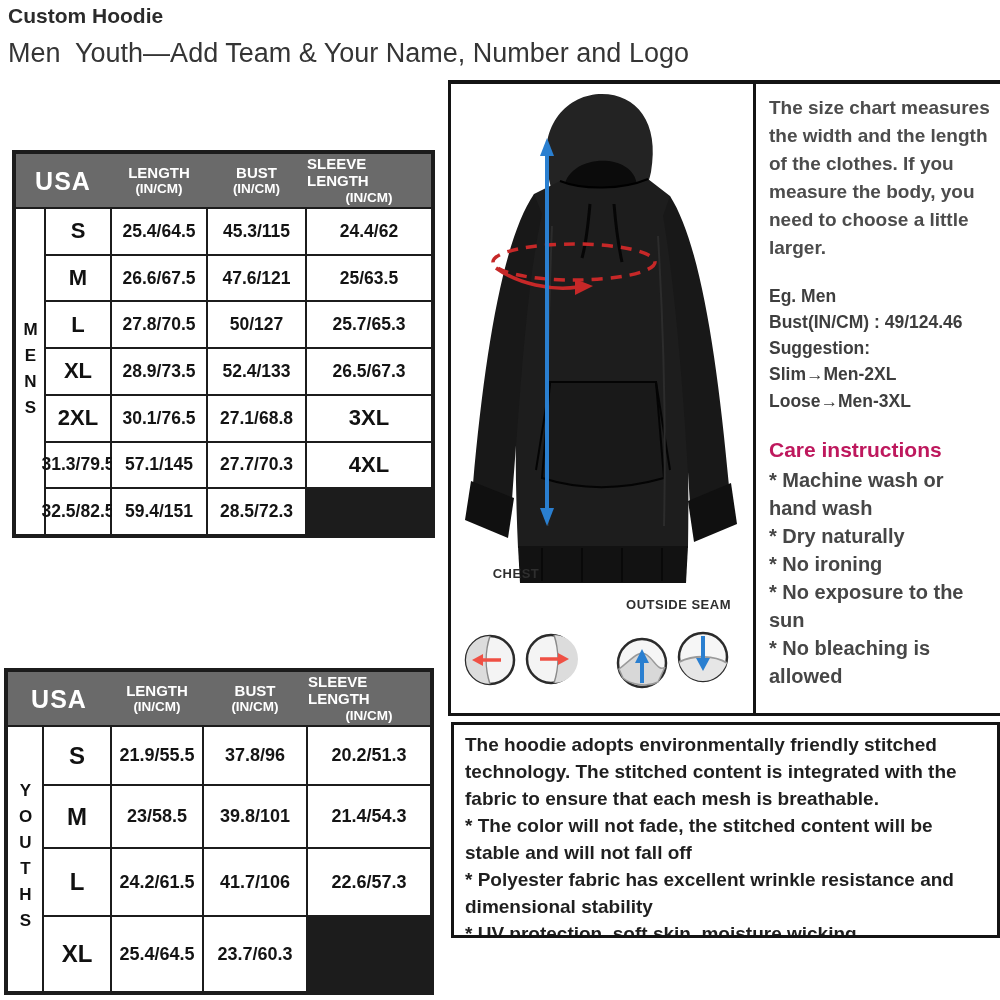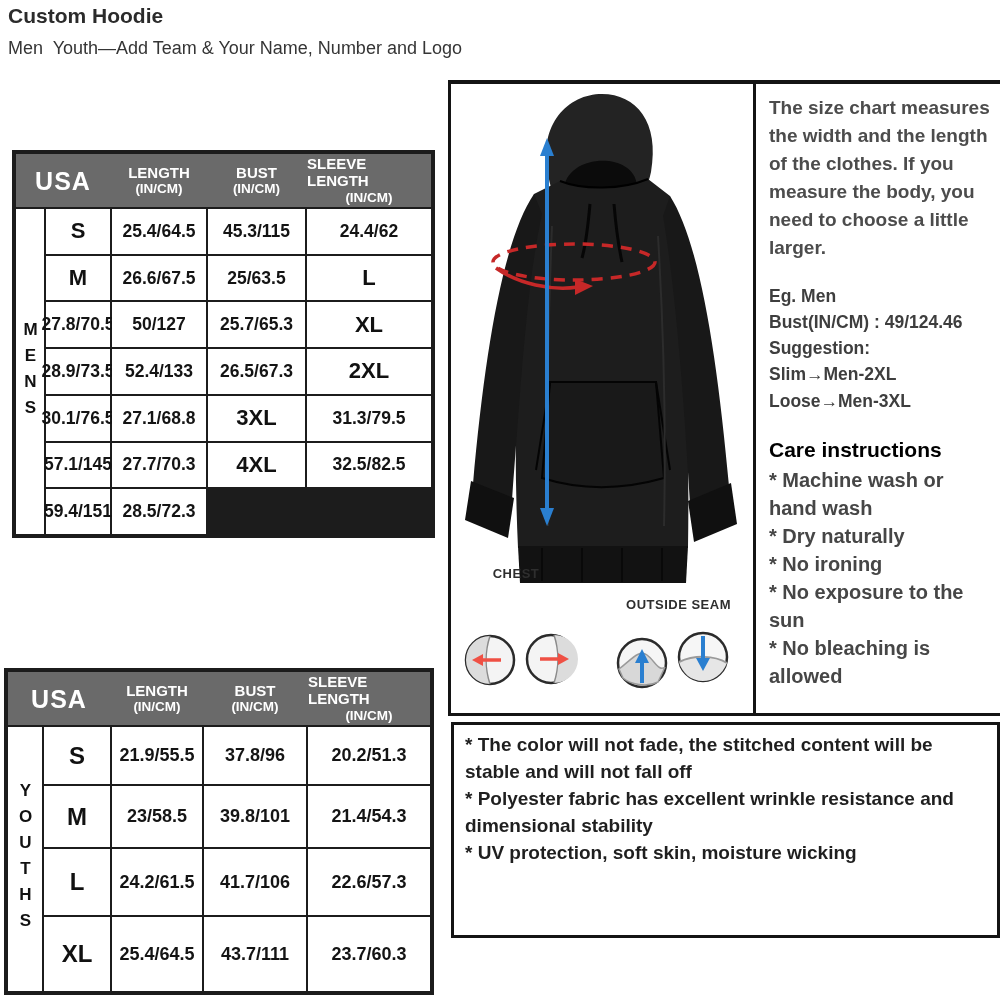--- a/index.html
+++ b/index.html
@@ -2,21 +2,21 @@
 <html><head>
 <meta charset="utf-8">
 <style>
   html,body { margin:0; padding:0; background:#ffffff; }
   .canvas {
     position:relative; width:1000px; height:1000px; background:#ffffff;
     font-family:"Liberation Sans", sans-serif; overflow:hidden; color:#222;
   }
   
   .page-title { position:absolute; left:8px; top:4px; font-size:21px; font-weight:700; color:#2b2b2b; white-space:pre; }
-  .page-subtitle { position:absolute; left:8px; top:38px; font-size:18px; font-weight:400; color:#353535; white-space:pre; }
+  .page-subtitle { position:absolute; left:8px; top:38px; font-size:27px; font-weight:400; color:#353535; white-space:pre; }
 
   
   .stable { position:absolute; border:4px solid #1c1c1c; box-sizing:border-box; display:flex; flex-direction:column; background:#fff;justify-content:flex-end; }
   .stable-head { display:grid; gap:2px; background:#6a6a6a; border-bottom:2px solid #1c1c1c; flex:0 0 53px; }
   .stable-body { flex:1; display:grid; gap:2px; background:#1c1c1c; }
   .hcell { background:#6a6a6a; color:#ffffff; display:flex; flex-direction:column; align-items:center; justify-content:center; line-height:1.12; }
   .hcell .hlabel { font-size:15px; font-weight:700; }
   .hcell .hunit  { font-size:13.5px; font-weight:700; }
   .usa-cell { grid-column:1 / 3; font-size:25px; font-weight:700; letter-spacing:1px; }
   .bcell { background:#ffffff; display:flex; align-items:center; justify-content:center; }
@@ -45,21 +45,21 @@
            padding:10px 6px 0 13px; overflow:hidden; }
   .box-c { position:absolute; left:451px; top:722px; width:549px; height:216px; box-sizing:border-box;
            border:3px solid #141414; padding:7px 10px 0 11px; overflow:hidden; }
 
   
   .howto-heading { font-size:25px; font-weight:700; color:#3b3b3b; text-align:center; margin:6px 0 12px 0; }
   .howto-body { font-size:19px; font-weight:700; color:#4c4c4c; line-height:1.47; margin:0; }
   .example-block { margin-top:21px; font-size:17.5px; font-weight:700; color:#3e3e3e; line-height:1.5; }
   .example-block div { white-space:pre; }
   .care-block { margin-top:24px; }
-  .care-heading { font-size:21px; font-weight:700; color:#000000; margin:0 0 4px 0; }
+  .care-heading { font-size:21px; font-weight:700; color:#be185d; margin:0 0 4px 0; }
   .care-item { font-size:20px; font-weight:700; color:#464646; line-height:1.4; margin:0; }
 
   
   .diag-label { position:absolute; font-size:13px; font-weight:700; letter-spacing:0.5px; color:#2e2e2e; text-align:center; }
   #chest-label { left:466px; top:566px; width:100px; }
   #seam-label  { left:616px; top:597px; width:125px; }
   .icon-svg, .hoodie-svg { position:absolute; }
 
   
   .bottom-intro { font-size:19px; font-weight:700; color:#1f1f1f; line-height:1.42; margin:0; }
@@ -92,20 +92,21 @@
     <div class="stable-body">
       <div class="group-cell">MENS</div>
 
       <div class="bcell size-val">S</div>
       <div class="bcell data-val">25.4/64.5</div>
       <div class="bcell data-val">45.3/115</div>
       <div class="bcell data-val">24.4/62</div>
 
       <div class="bcell size-val">M</div>
       <div class="bcell data-val">26.6/67.5</div>
+      <div class="bcell data-val">47.6/121</div>
       <div class="bcell data-val">25/63.5</div>
 
       <div class="bcell size-val">L</div>
       <div class="bcell data-val">27.8/70.5</div>
       <div class="bcell data-val">50/127</div>
       <div class="bcell data-val">25.7/65.3</div>
 
       <div class="bcell size-val">XL</div>
       <div class="bcell data-val">28.9/73.5</div>
       <div class="bcell data-val">52.4/133</div>
@@ -156,21 +157,20 @@
       <div class="bcell data-val">39.8/101</div>
       <div class="bcell data-val">21.4/54.3</div>
 
       <div class="bcell size-val">L</div>
       <div class="bcell data-val">24.2/61.5</div>
       <div class="bcell data-val">41.7/106</div>
       <div class="bcell data-val">22.6/57.3</div>
 
       <div class="bcell size-val">XL</div>
       <div class="bcell data-val">25.4/64.5</div>
-      <div class="bcell data-val">43.7/111</div>
       <div class="bcell data-val">23.7/60.3</div>
     </div>
   </div>
 
   <div class="box-a"></div>
 
   <svg class="hoodie-svg" style="left:452px; top:86px;" width="300" height="508" viewBox="0 0 300 508">
 
     <path d="M96,88 C86,38 116,8 150,8 C184,8 208,36 199,86 C196,101 190,110 182,115 L108,115 C100,109 98,99 96,88 Z" fill="#232323"></path>
 
@@ -255,18 +255,19 @@
       <p class="care-heading">Care instructions</p>
       <p class="care-item">* Machine wash or hand wash</p>
       <p class="care-item">* Dry naturally</p>
       <p class="care-item">* No ironing</p>
       <p class="care-item">* No exposure to the sun</p>
       <p class="care-item">* No bleaching is allowed</p>
     </div>
   </div>
 
   <div class="box-c">
+    <p class="bottom-intro">The hoodie adopts environmentally friendly stitched technology. The stitched content is integrated with the fabric to ensure that each mesh is breathable.</p>
     <p class="bottom-bullet">* The color will not fade, the stitched content will be stable and will not fall off</p>
     <p class="bottom-bullet">* Polyester fabric has excellent wrinkle resistance and dimensional stability</p>
     <p class="bottom-bullet">* UV protection, soft skin, moisture wicking</p>
   </div>
 
 </div>
 
 </body></html>

